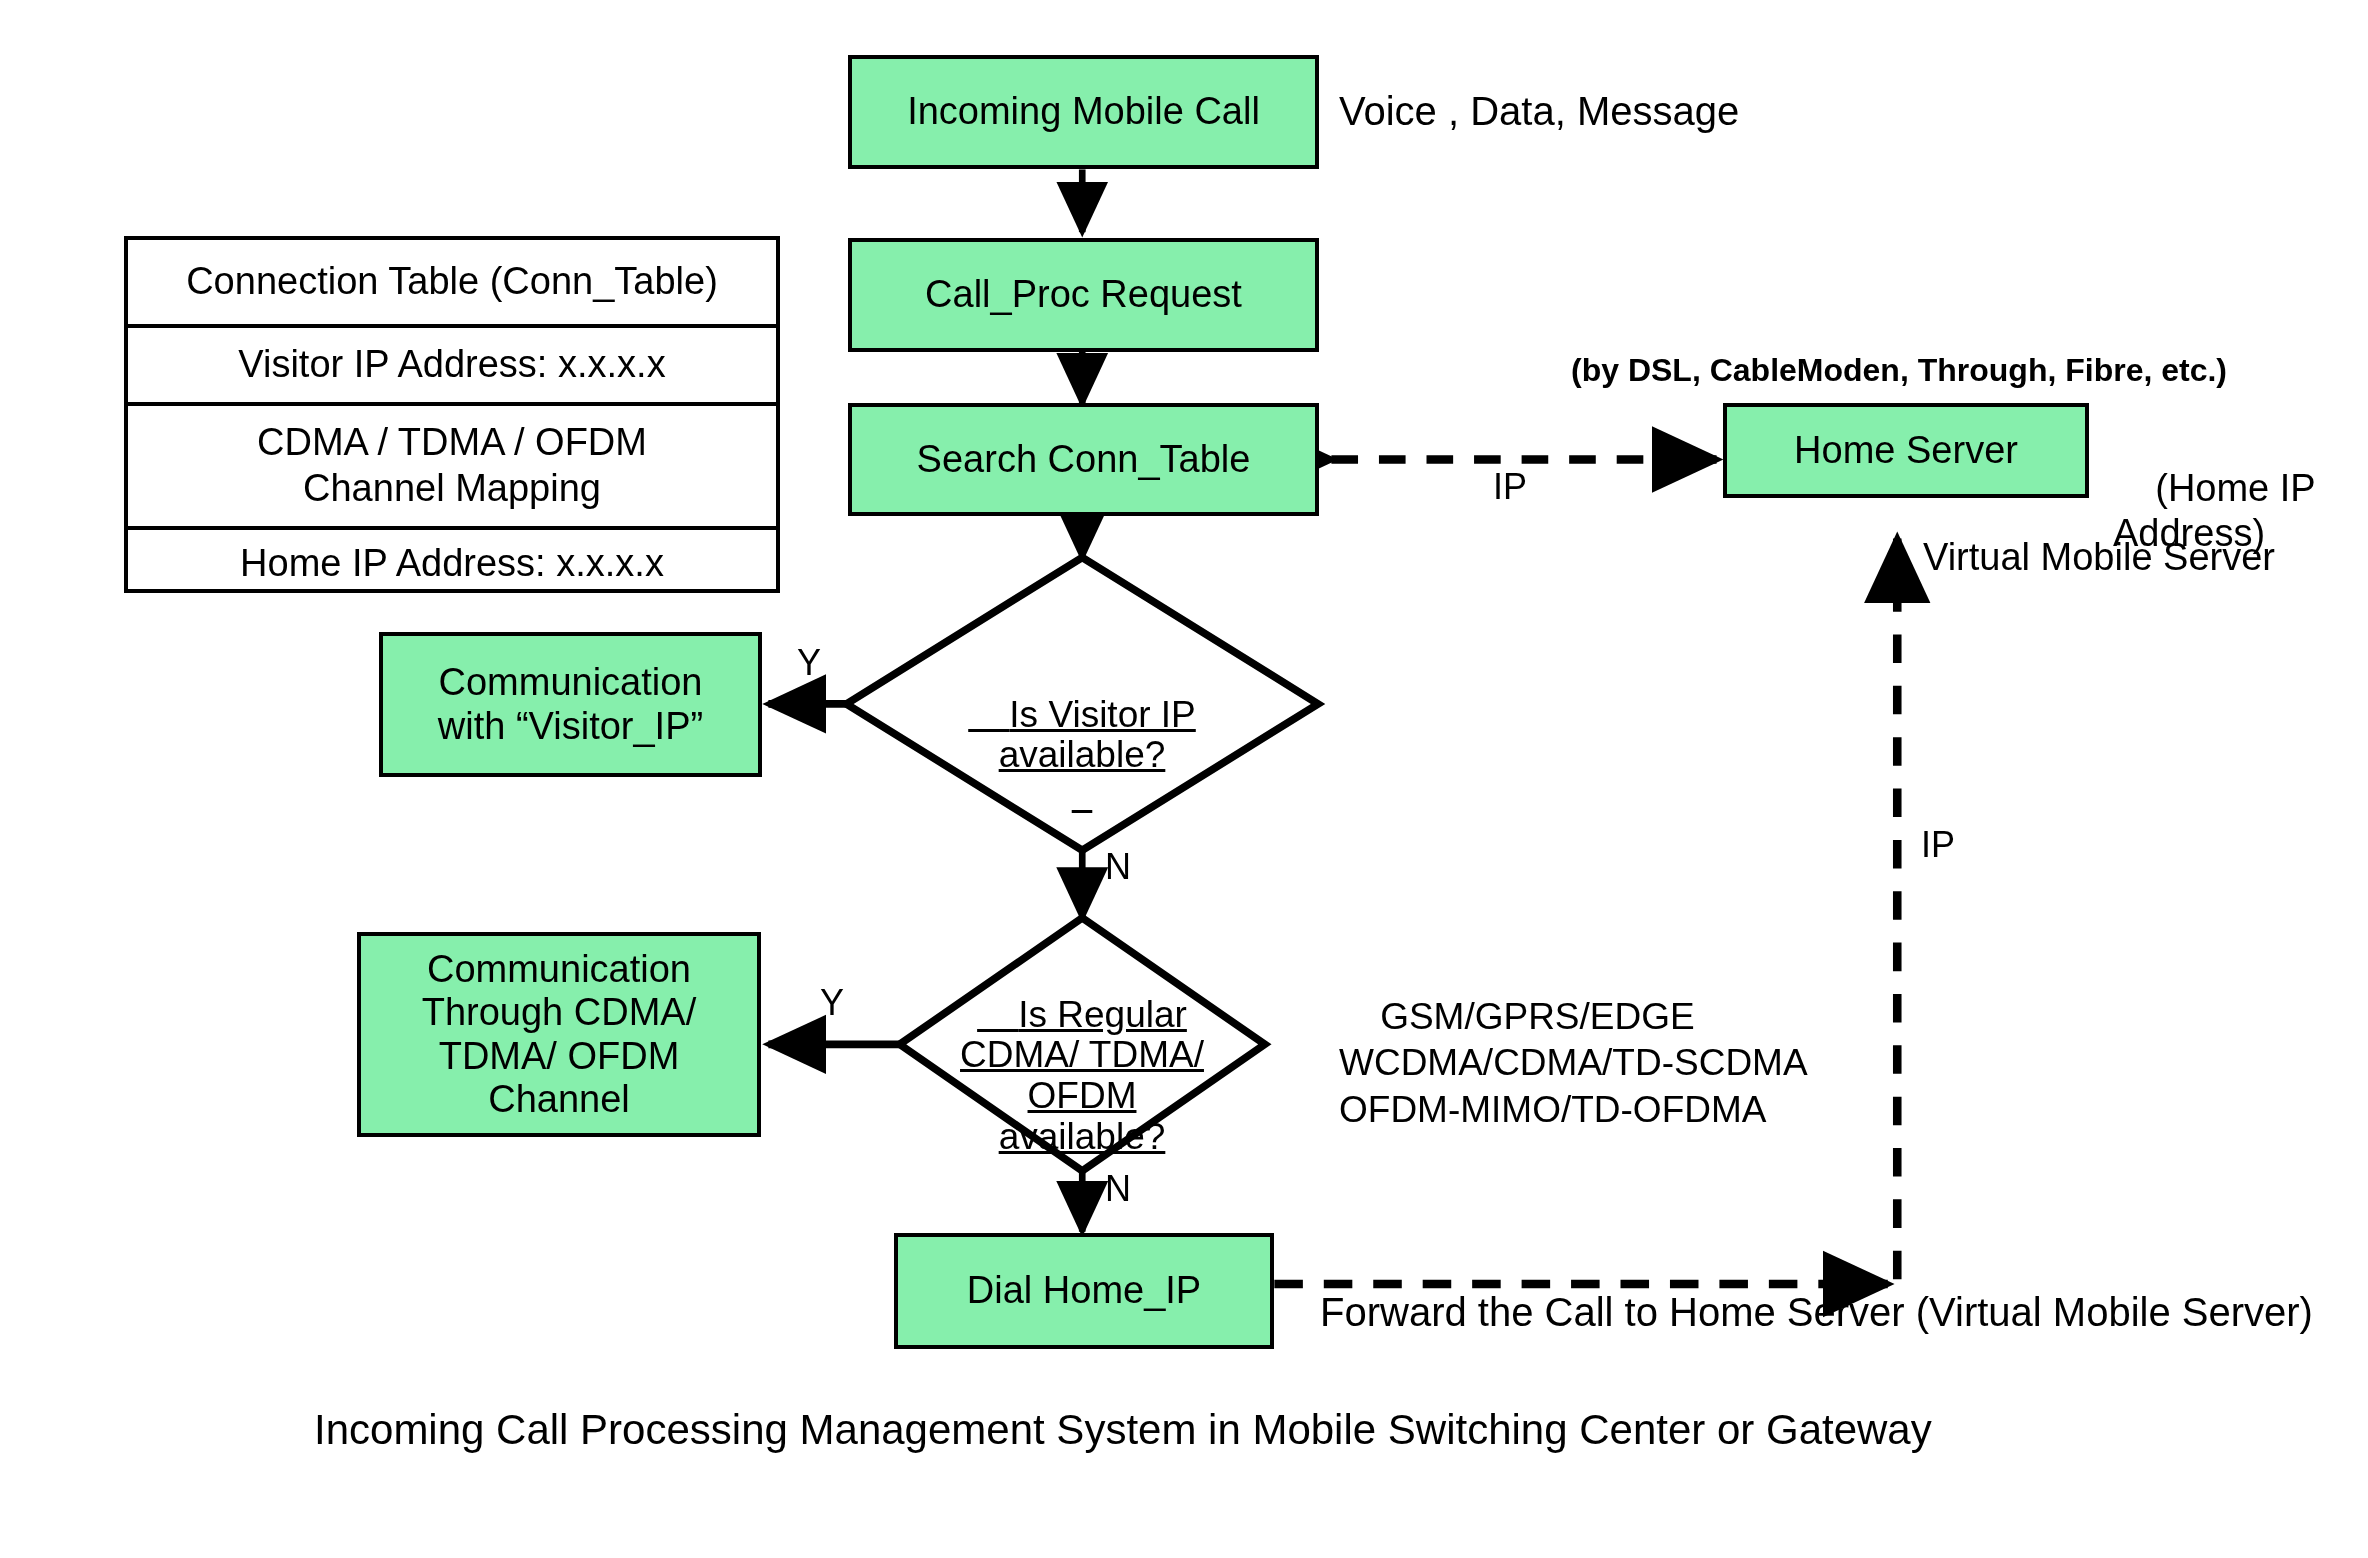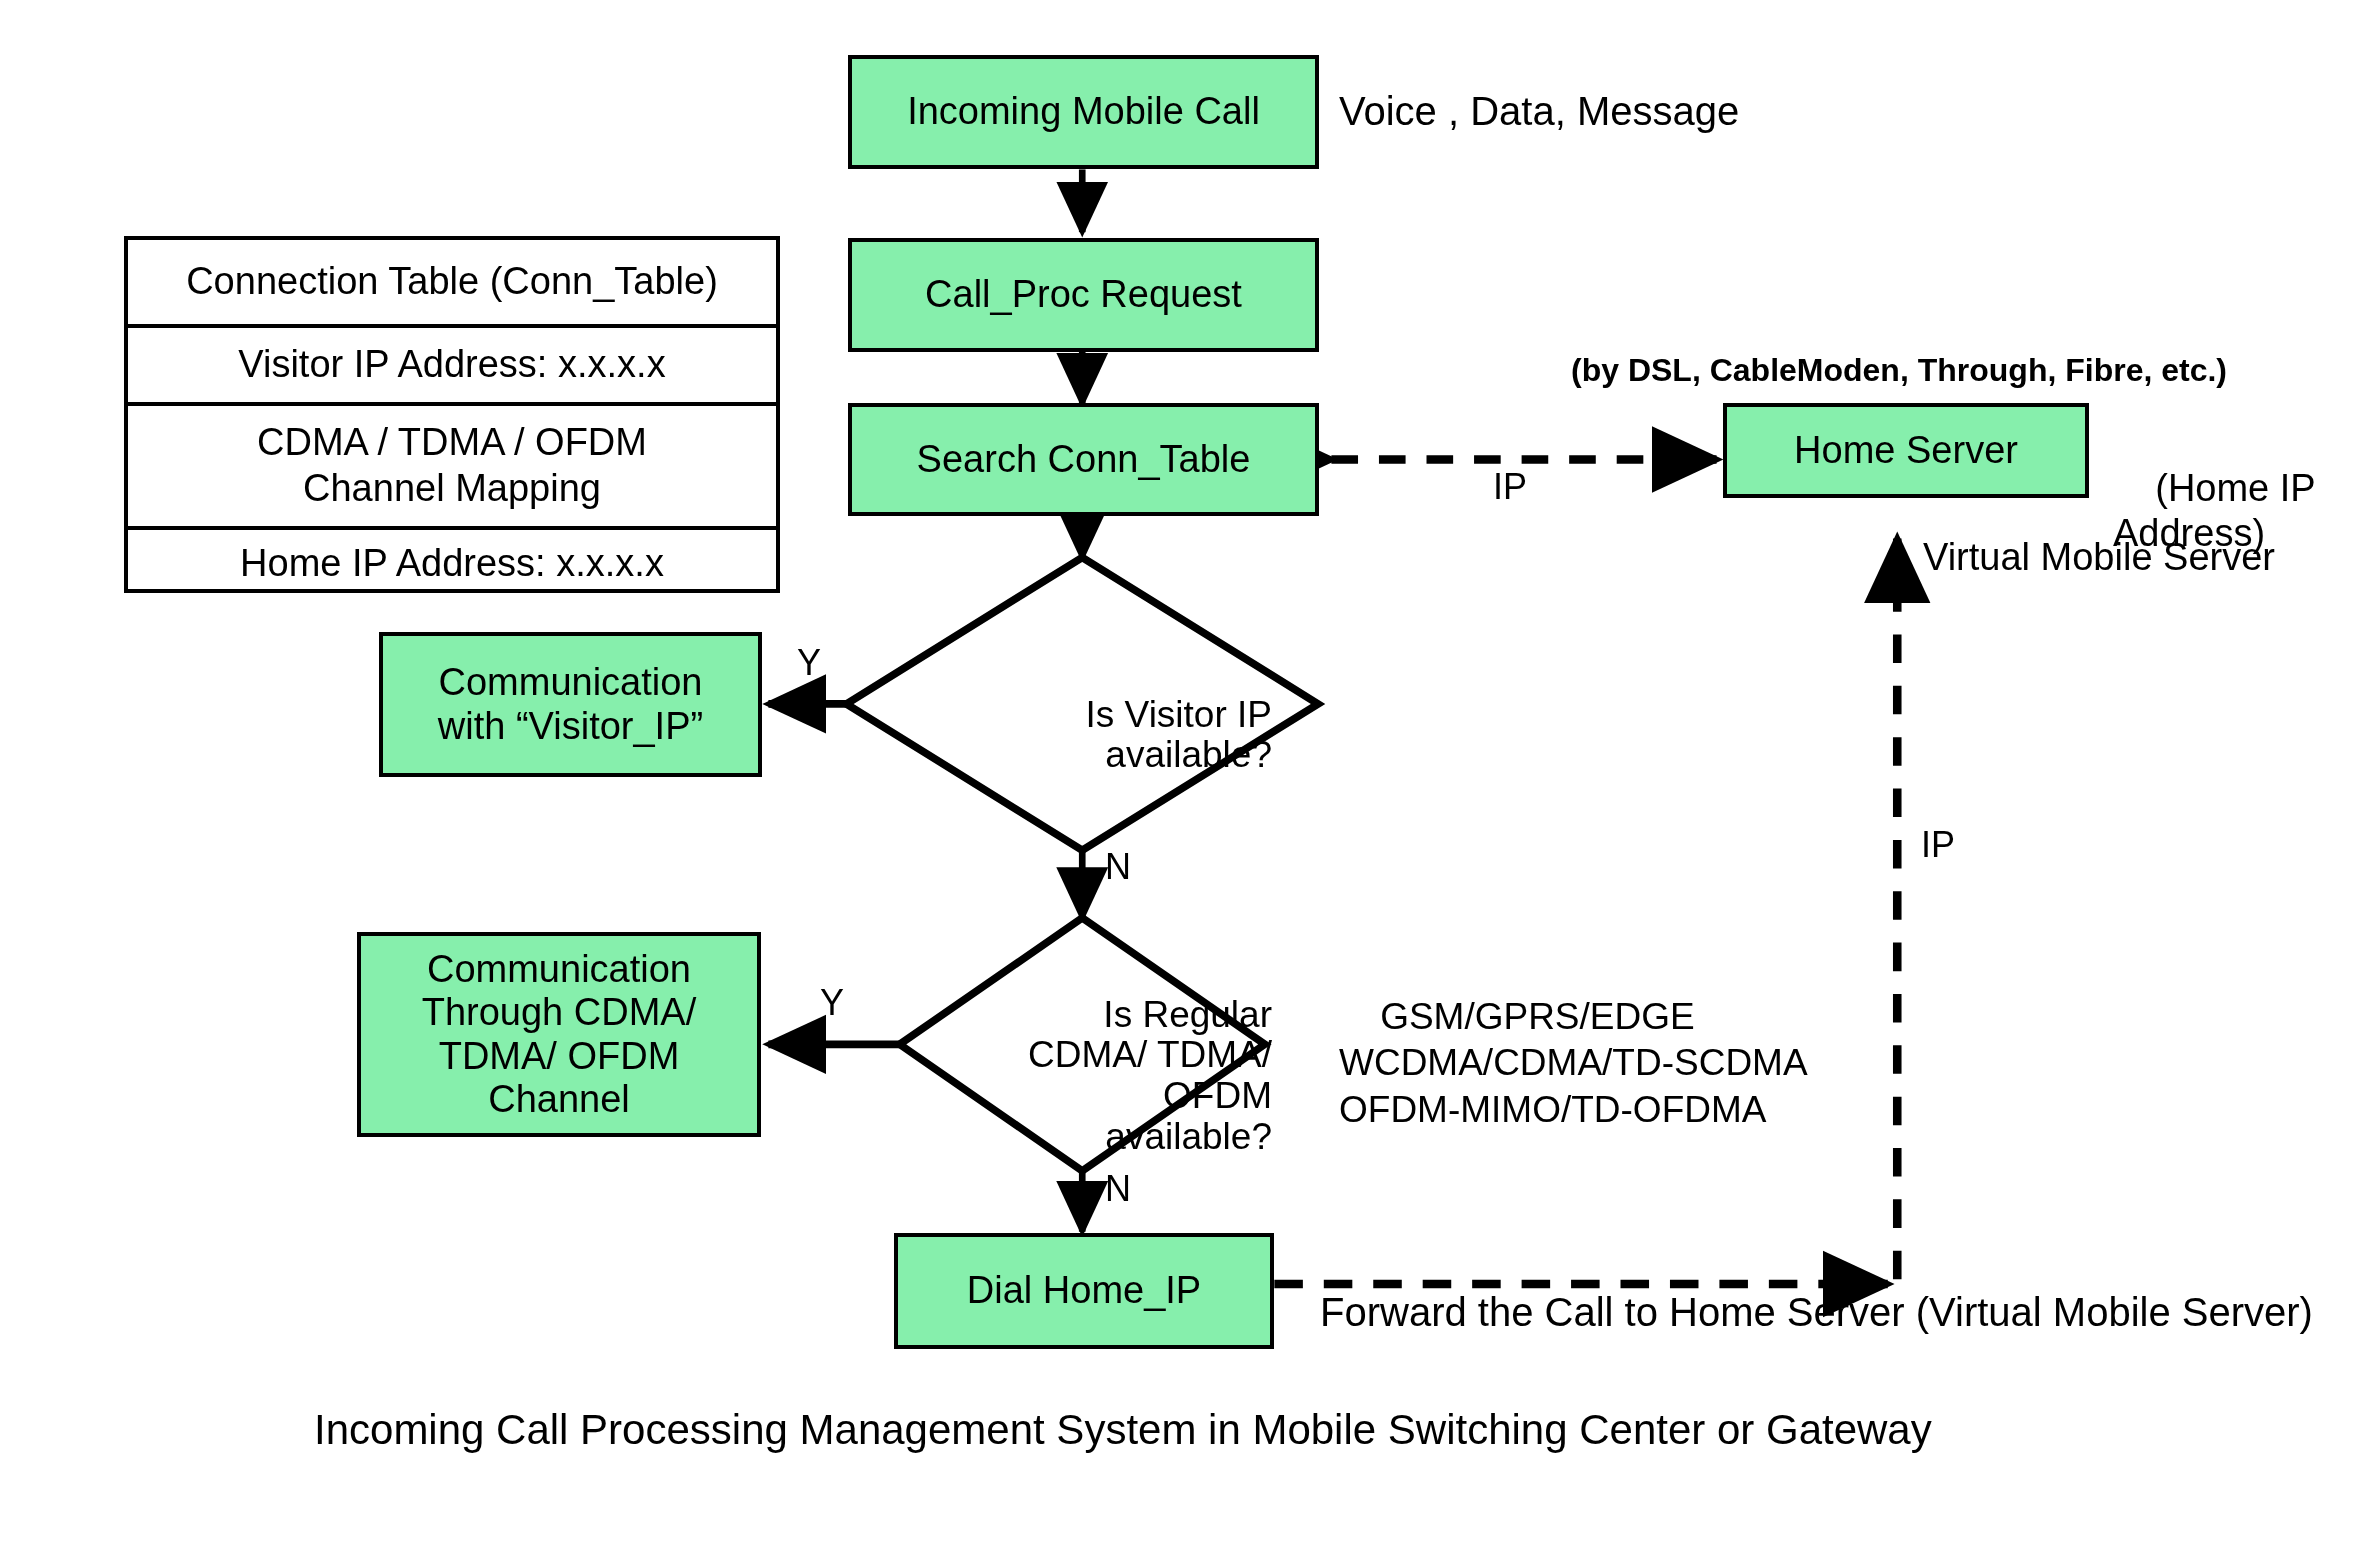--- a/index.html
+++ b/index.html
@@ -39,25 +39,26 @@
     font-size: 38px;
   }
   .txt {
     position: absolute;
     white-space: pre;
     line-height: 1.18;
     font-size: 36px;
   }
   .diamond-label {
     position: absolute;
-    text-align: right;
+    text-align: center;
     line-height: 1.1;
     font-size: 37px;
     white-space: pre;
     pointer-events: none;
+    text-decoration: underline;
   }
   .table-box {
     position: absolute;
     box-sizing: border-box;
     border: 4.8px solid #000;
     background: #fff;
   }
   .table-row {
     box-sizing: border-box;
     display: flex;

